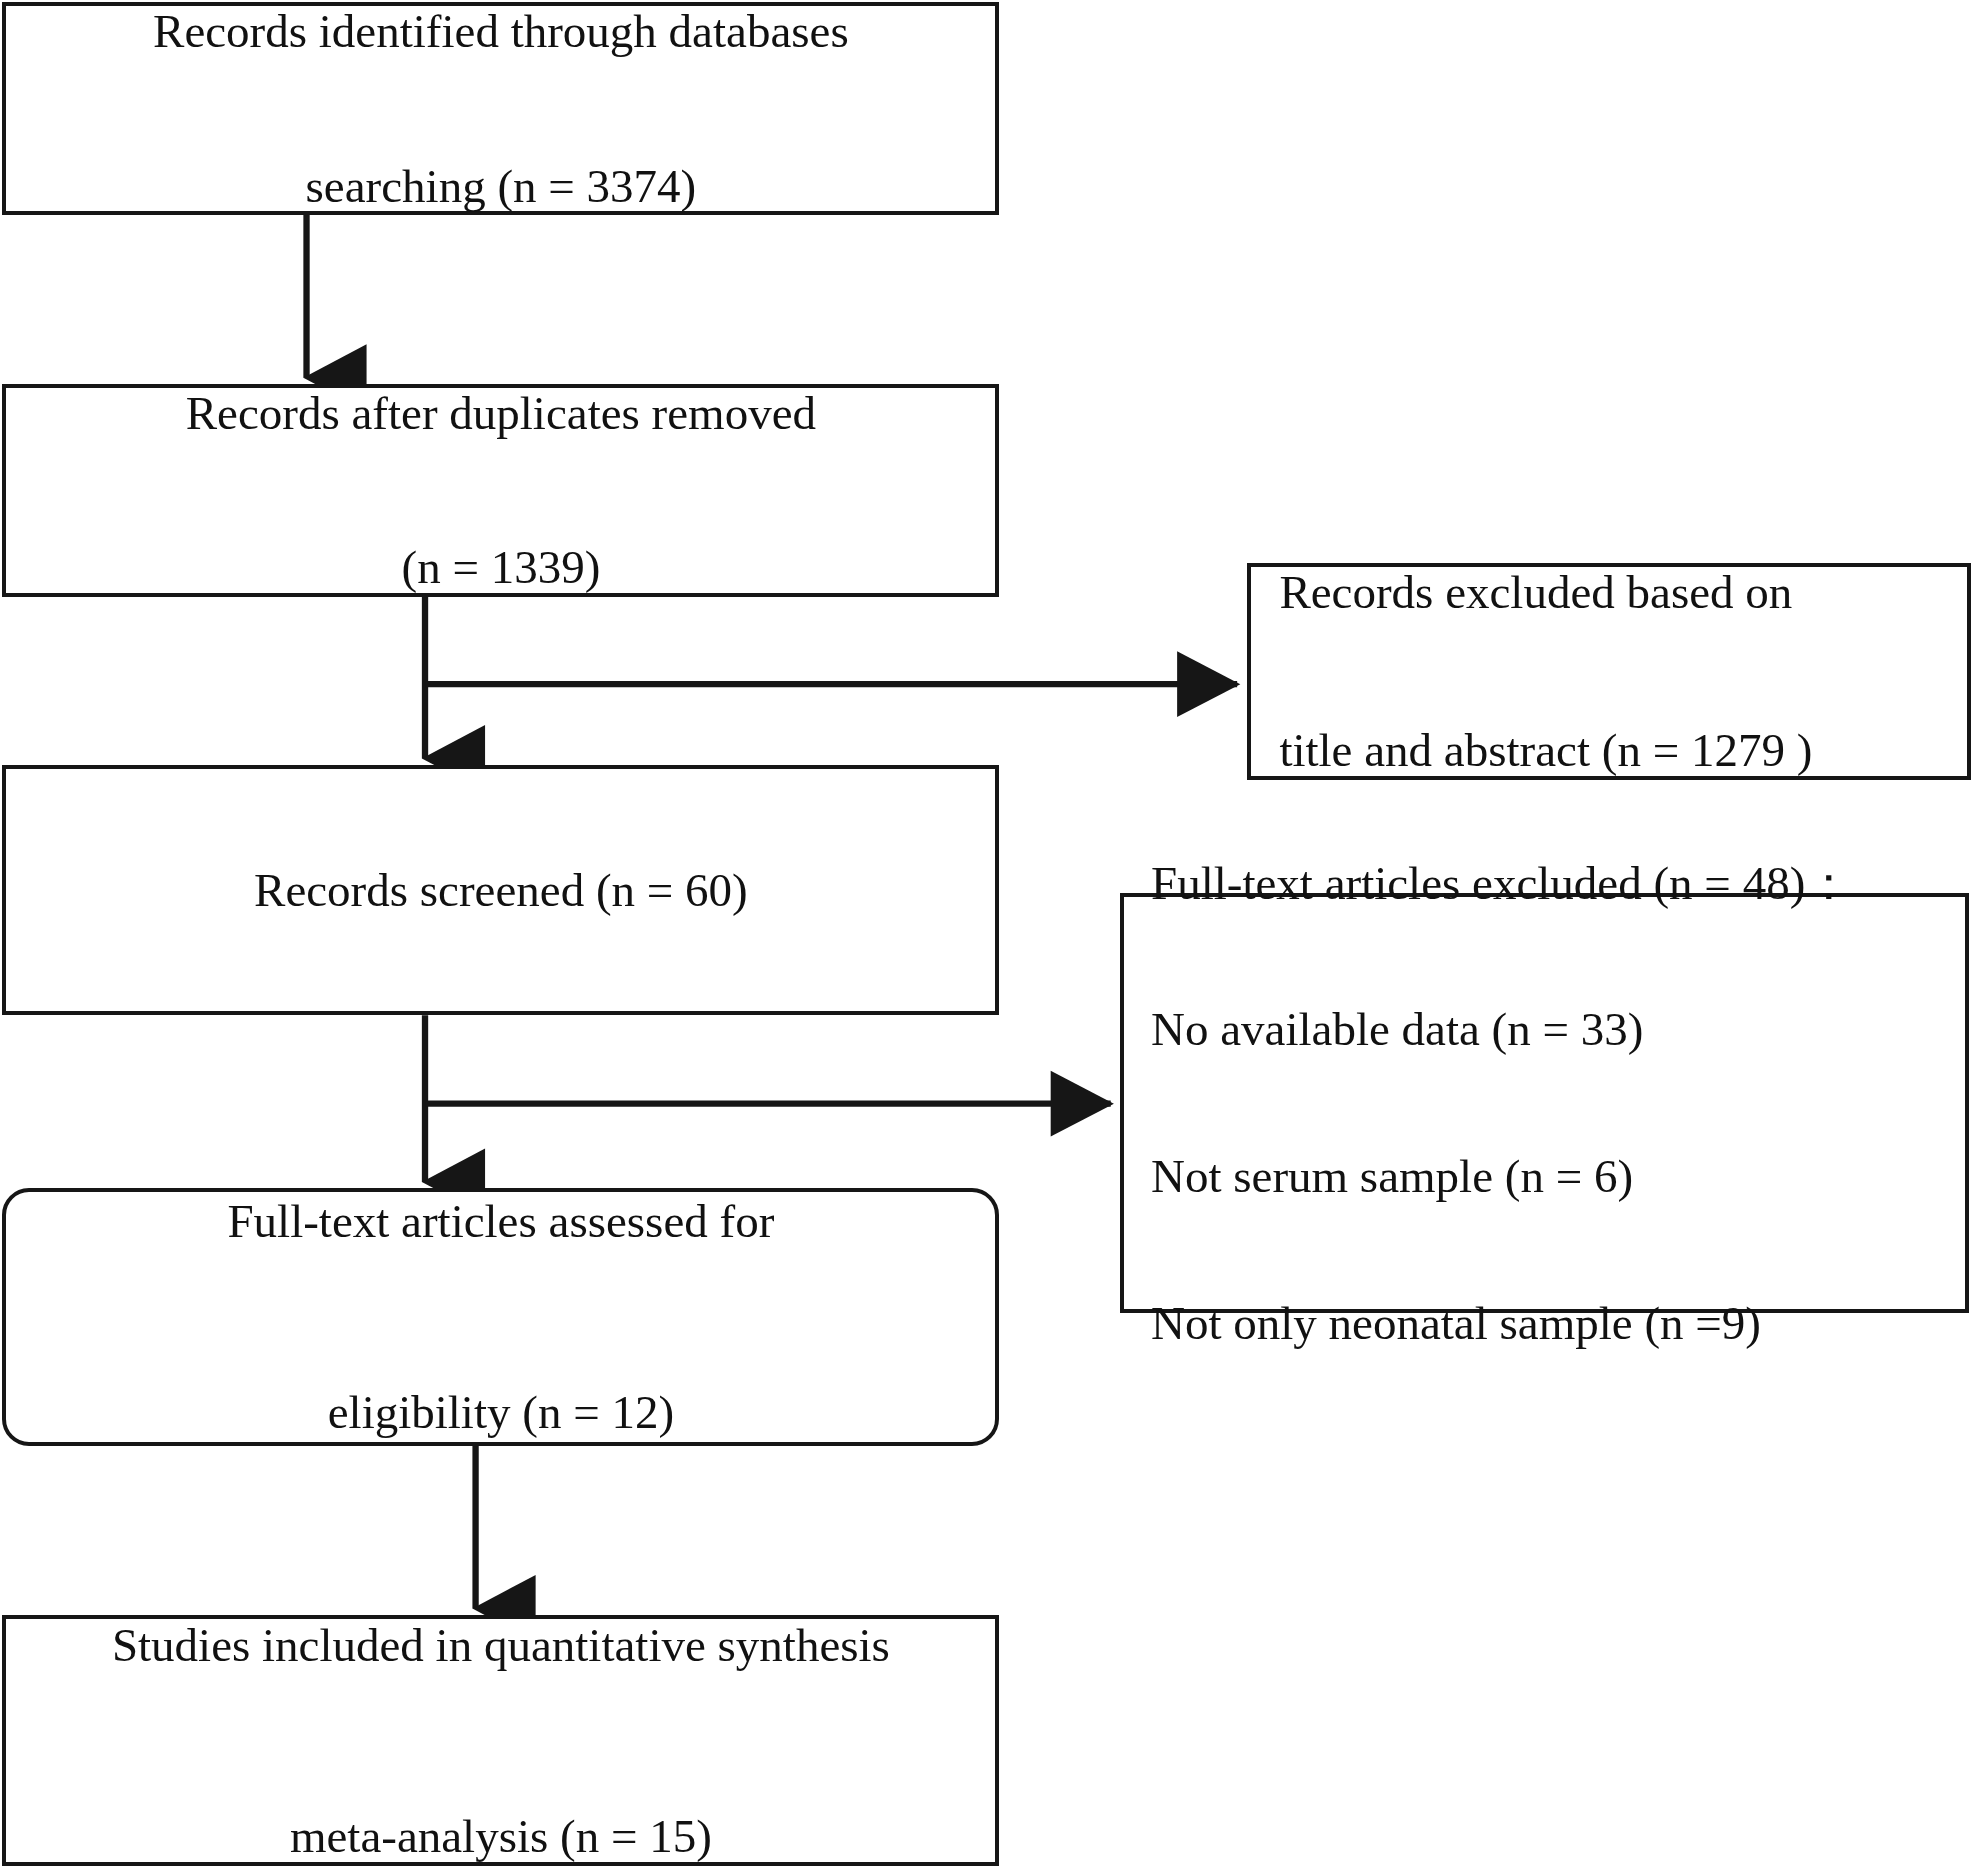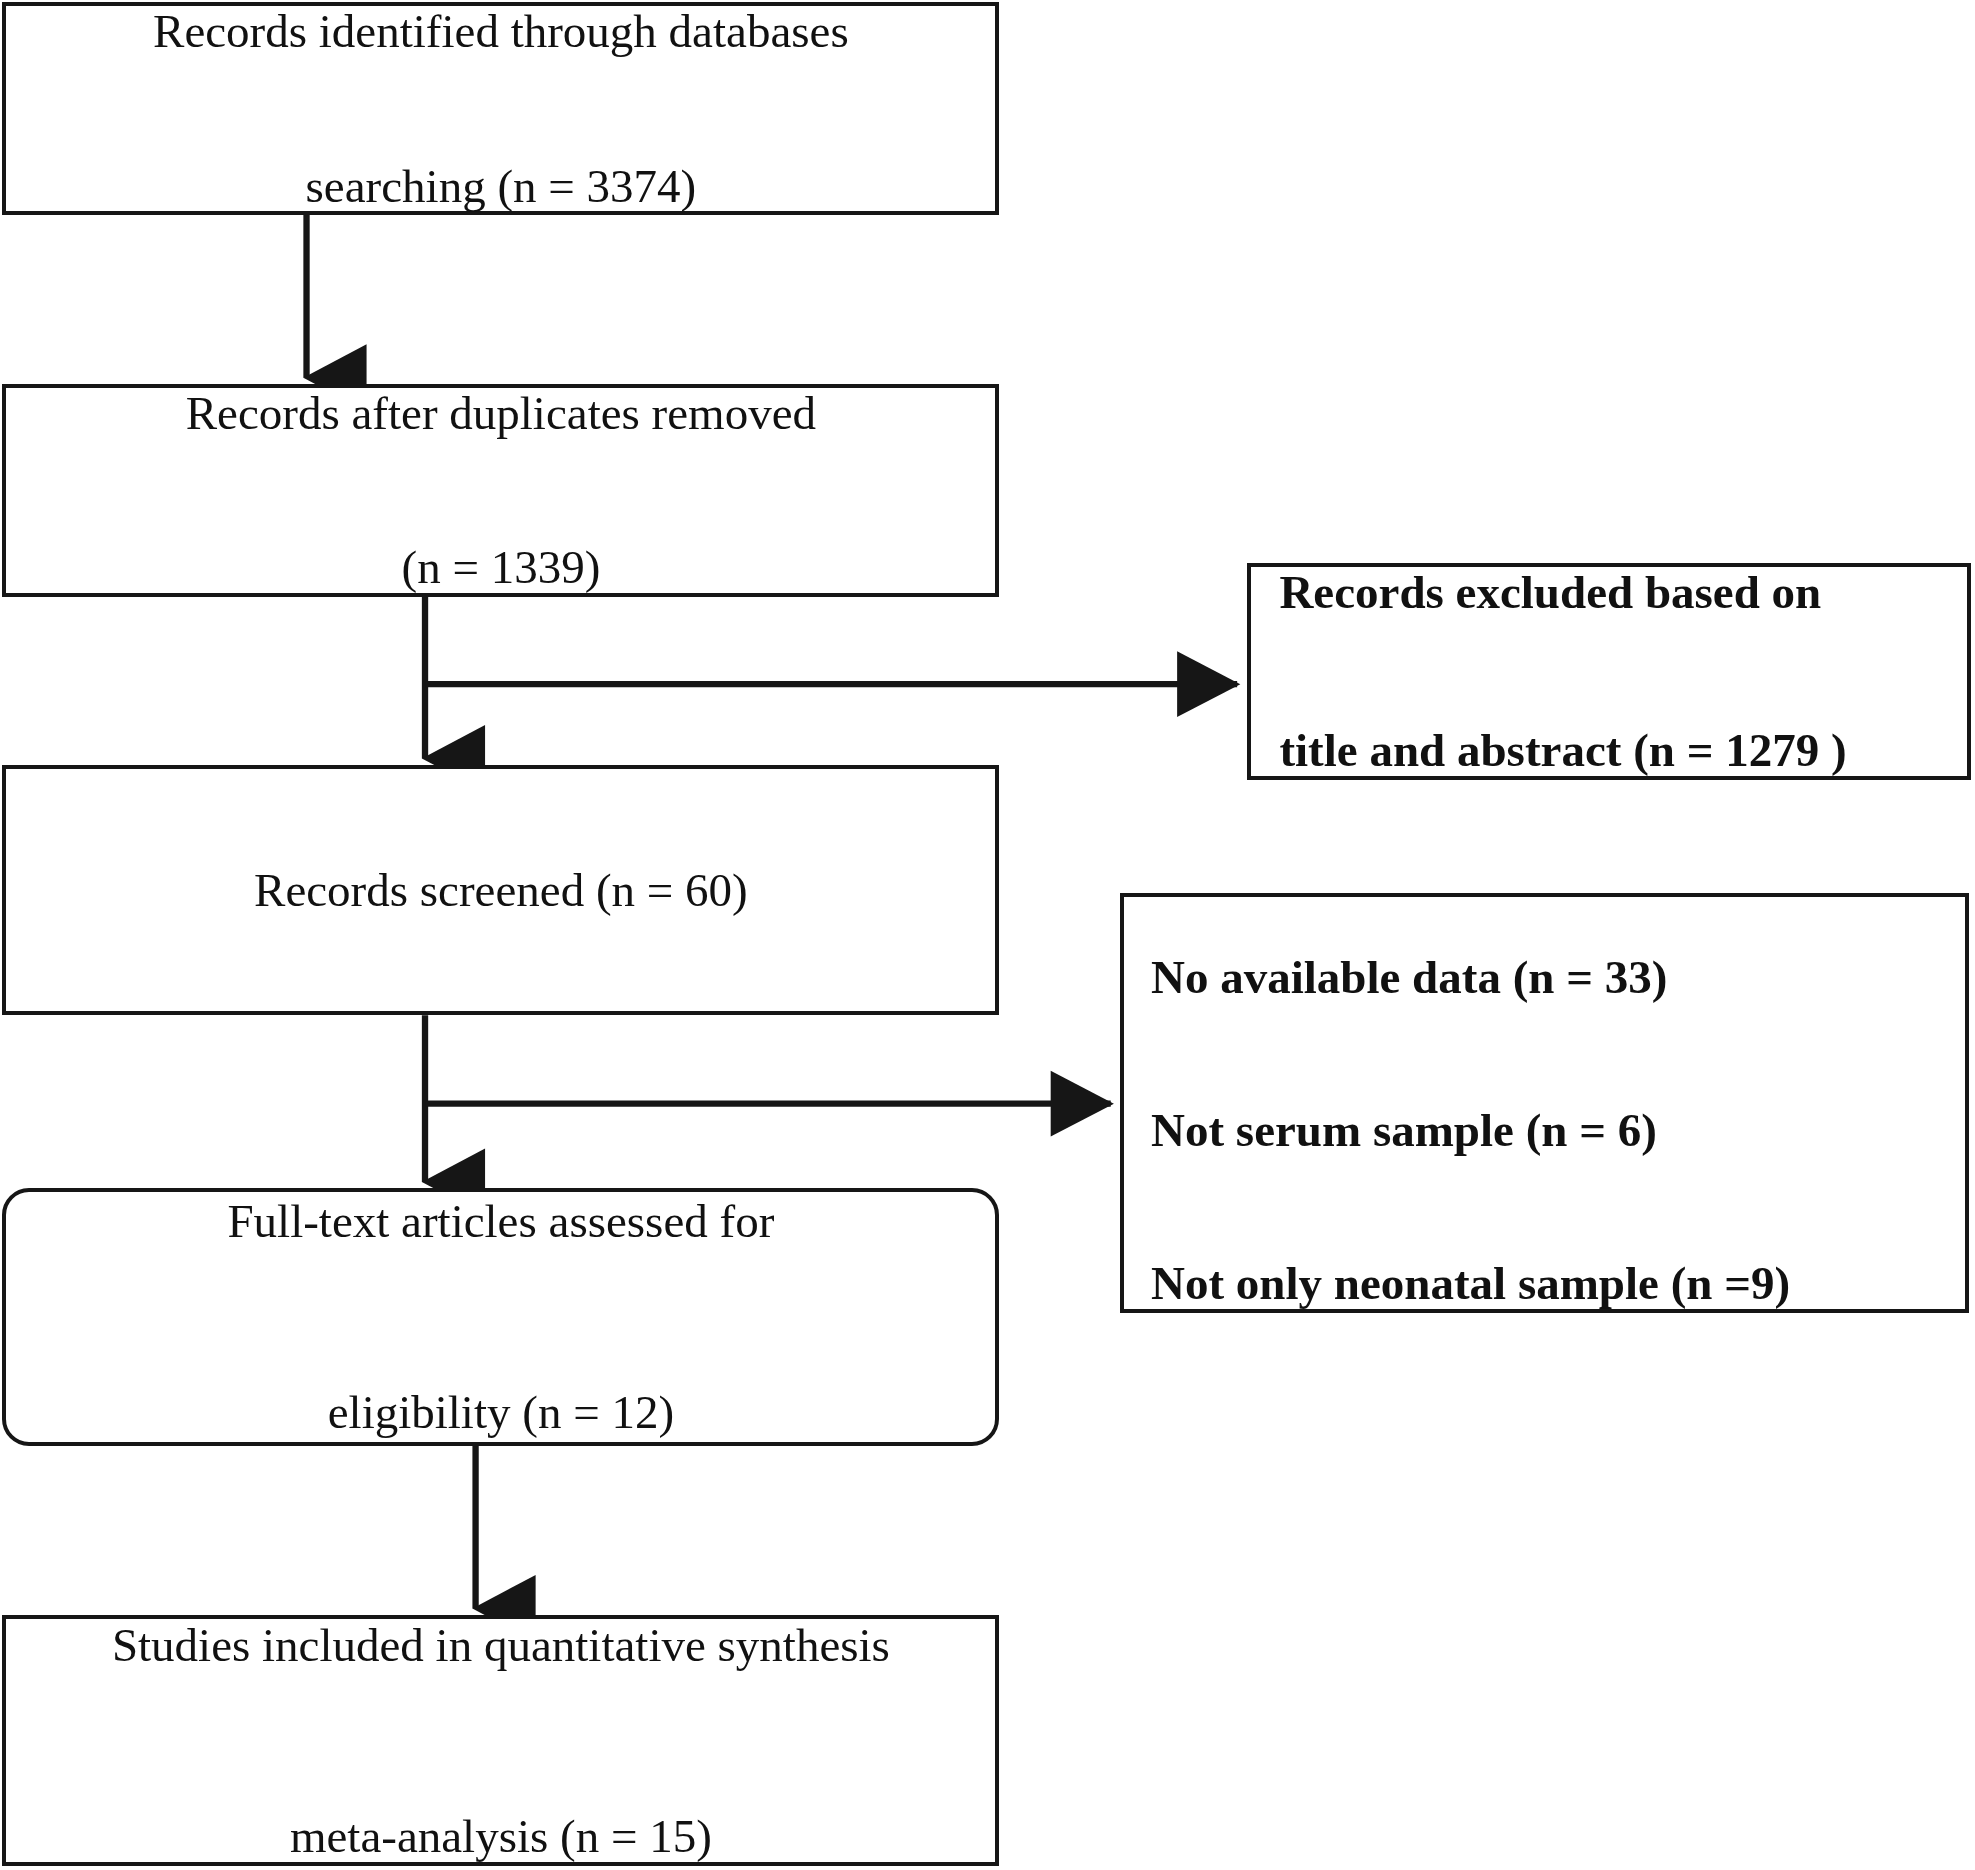--- a/index.html
+++ b/index.html
@@ -27,21 +27,20 @@
     color: #111111;
     gap: 48px;
   }
   .flowbox.center {
     align-items: center;
     text-align: center;
   }
   .flowbox.left {
     align-items: flex-start;
     text-align: left;
-    font-weight: bold;
   }
   .boxline {
     font-size: 47px;
     line-height: 1.08;
     white-space: nowrap;
     color: #111111;
   }
   .gapline { height: 44px; }
   svg.connectors {
     position: absolute;
@@ -106,20 +105,21 @@
     <div class="boxline">Records excluded based on</div>
     <div class="gapline"></div>
     <div class="boxline">title and abstract (n = 1279  )</div>
   </div>
 
   <div class="flowbox center" style="left:2.4px; top:765px; width:997px; height:250px; padding:4px 32px;">
     <div class="boxline">Records screened (n = 60)</div>
   </div>
 
   <div class="flowbox left" style="left:1120px; top:893px; width:849px; height:420px; padding:0 27px;">
+    <div class="boxline">Full-text articles excluded (n = 48)：</div>
     <div class="gapline" style="height:27px;"></div>
     <div class="boxline">No available data (n = 33)</div>
     <div class="gapline" style="height:27px;"></div>
     <div class="boxline">Not serum sample (n = 6)</div>
     <div class="gapline" style="height:27px;"></div>
     <div class="boxline">Not only neonatal sample (n =9)</div>
   </div>
 
   <div class="flowbox center" style="left:2.4px; top:1188px; width:997px; height:258px; padding:0 32px;border-radius:27px;">
     <div class="boxline">Full-text articles assessed for</div>

